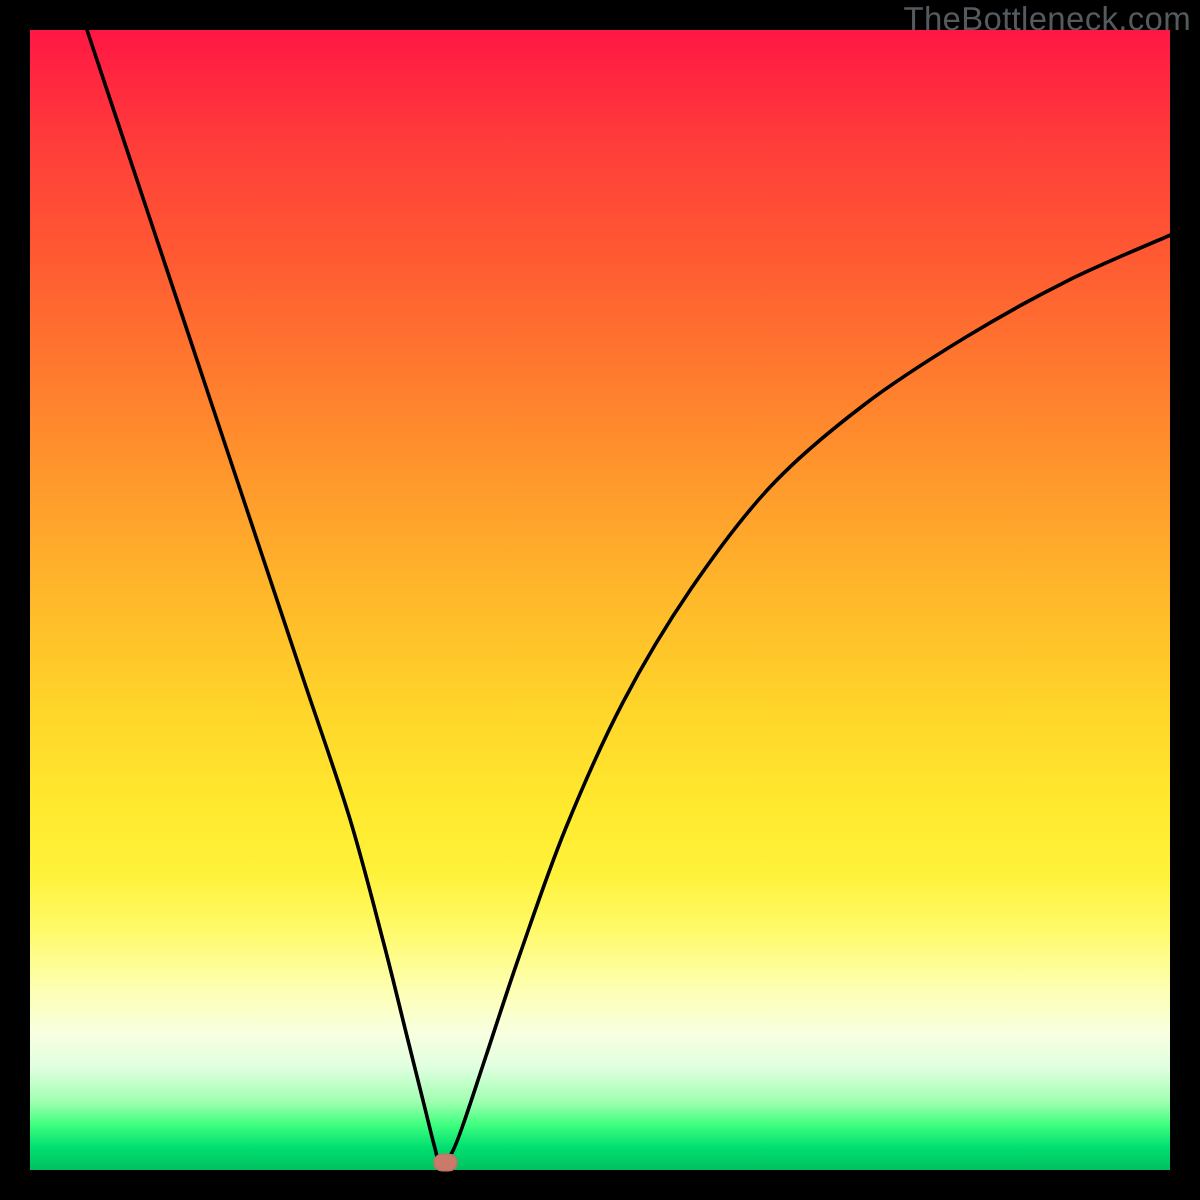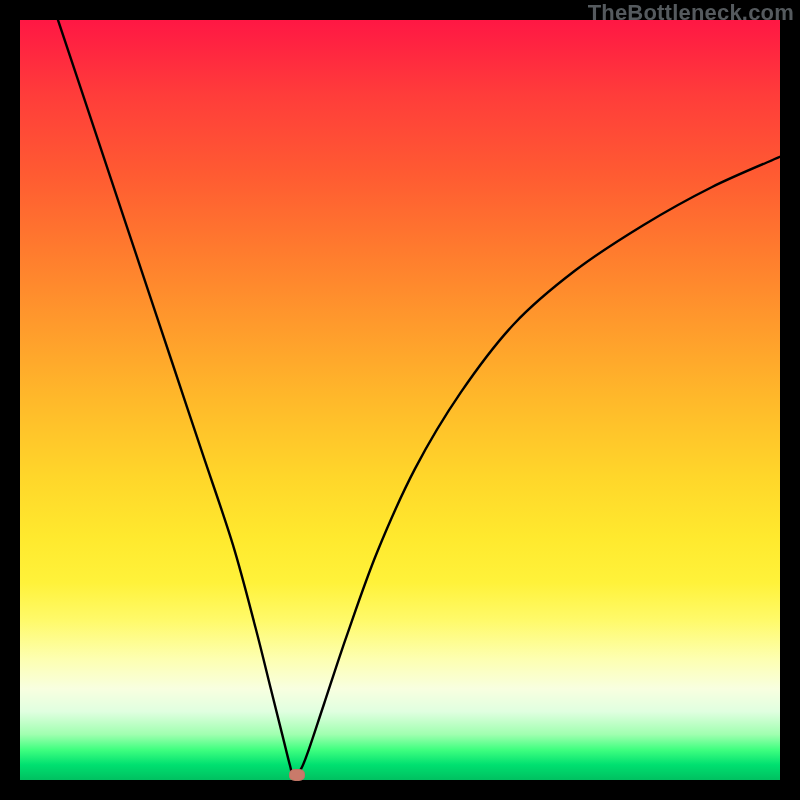--- a/index.html
+++ b/index.html
@@ -38,21 +38,21 @@
       #00e070 98%,
       #00c060 100%
     );
   }
   .watermark {
     position: absolute;
     top: 0px;
     right: 6px;
     color: #555a5e;
     font-size: 22px;
-    font-weight: 700;
+    font-weight: 400;
     letter-spacing: 0.2px;
     user-select: none;
   }
   svg.curve {
     position: absolute;
     left: 20px;
     top: 20px;
     width: 760px;
     height: 760px;
     pointer-events: none;

